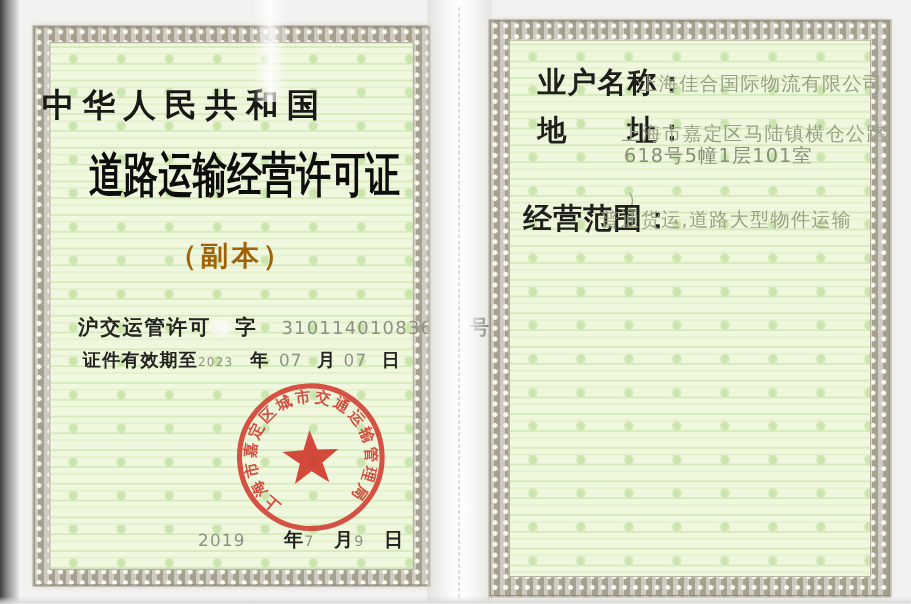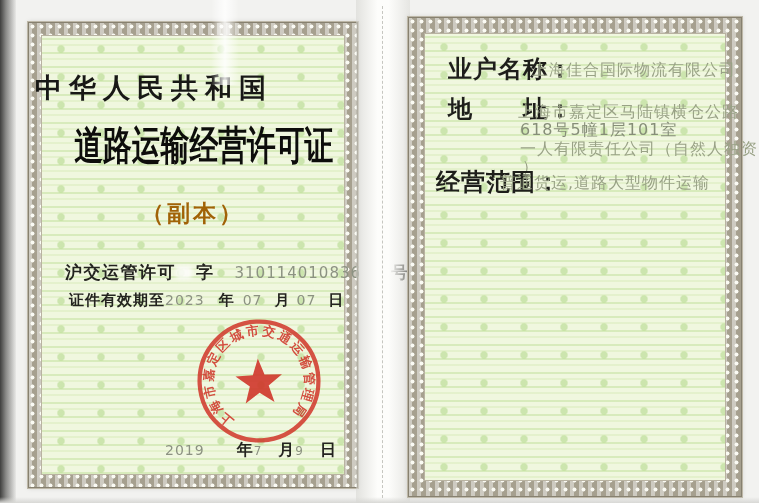--- a/index.html
+++ b/index.html
@@ -97,21 +97,21 @@
     <div class="row-line" style="left:37px;top:239px;">
       <span class="ink-bold">沪交运管许可</span>
       <span class="blur-smudge"></span>
       <span class="ink-bold" style="margin-left:4px;">字</span>
       <span class="print-gray" style="margin-left:20px;">310114010836</span>
       <span class="ink-bold" style="margin-left:30px;">号</span>
     </div>
 
     <div class="row-line" style="left:41px;top:269px;">
       <span class="ink-bold small">证件有效期至</span>
-      <span class="print-gray" style="font-size:14px;">2023</span>
+      <span class="print-gray" style="font-size:10px;">2023</span>
       <span class="ink-bold small" style="margin-left:14px;">年</span>
       <span class="print-gray" style="margin-left:8px;font-size:14px;">07</span>
       <span class="ink-bold small" style="margin-left:12px;">月</span>
       <span class="print-gray" style="margin-left:6px;font-size:14px;">07</span>
       <span class="ink-bold small" style="margin-left:12px;">日</span>
     </div>
 
 
     <svg class="stamp" style="left:165px;top:293px;" width="132" height="132" viewBox="0 0 140 140">
       <circle cx="70" cy="70" r="63" fill="none" stroke="#cf3226" stroke-width="4.5" opacity=".9"></circle>
@@ -144,21 +144,20 @@
     <div class="ornate"></div>
     <div class="guilloche" style="inset:16px;"></div>
 
     <div class="field-label" style="left:40px;top:36px;">业户名称：</div>
     <div class="field-value" style="left:124px;top:43px;">上海佳合国际物流有限公司</div>
 
     <div class="field-label" style="left:40px;top:76px;">地　　址：</div>
     <div class="field-value" style="left:110px;top:85px;">上海市嘉定区马陆镇横仓公路</div>
     <div class="field-value dark" style="left:112px;top:103px;">618号5幢1层101室</div>
 
-    <div class="field-value" style="left:112px;top:122px;">一人有限责任公司（自然人独资</div>
     <div class="field-value" style="left:114px;top:140px;">）</div>
 
     <div class="field-label" style="left:28px;top:149px;">经营范围：</div>
     <div class="field-value" style="left:92px;top:156px;">普通货运,道路大型物件运输</div>
   </div>
 
   <div class="scan-edge-left"></div>
   <div class="scan-edge-bottom"></div>
 </div>
 

